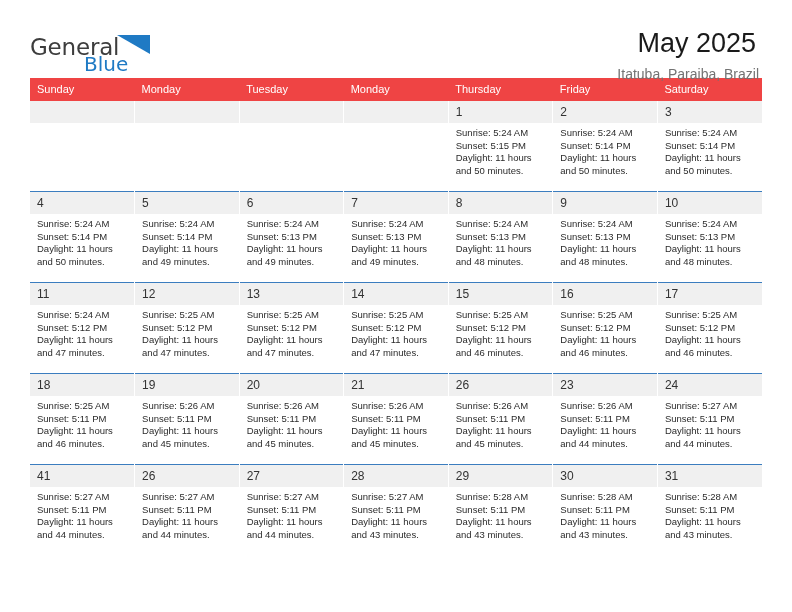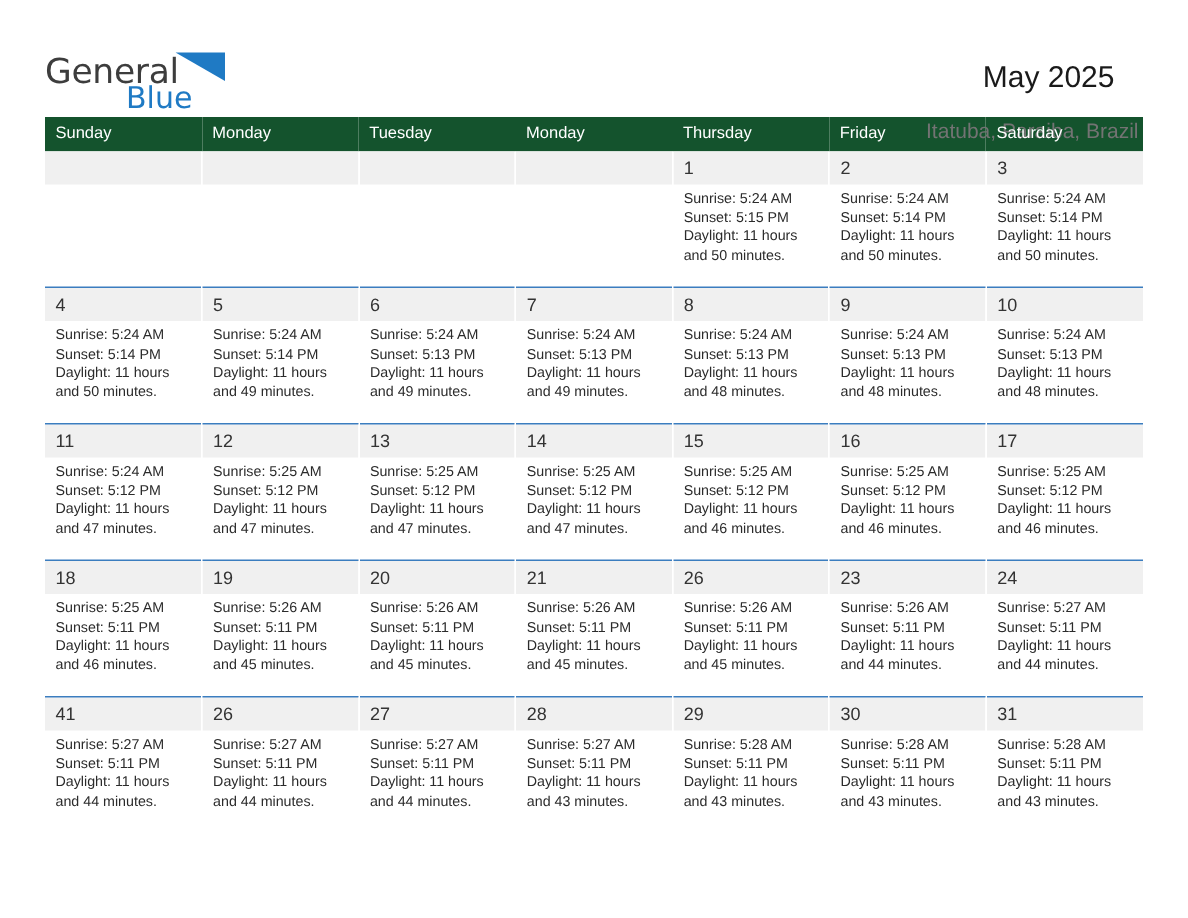--- a/index.html
+++ b/index.html
@@ -57,44 +57,44 @@
     font-size: 20px;
     color: #1f7ac4;
     font-family: "DejaVu Sans", sans-serif;
     text-align: center;
   }
   .title-block {
     text-align: right;
     padding-right: 3px;
   }
   .cal-title {
-    font-size: 20px;
+    font-size: 27px;
     color: #1a1a1a;
     line-height: 1.05;
     font-weight: normal;
-    margin: 16px;
+    margin: 3px;
     font-family: "Liberation Sans", sans-serif;
   }
   .cal-subtitle {
     font-size: 14px;
     color: #737373;
     margin: 9px 0 0 0;
     font-weight: normal;
     font-family: "Liberation Sans", sans-serif;
   }
 
   
   .calendar {
     width: 732px;
     border-collapse: collapse;
     table-layout: fixed;
     margin-top: 4px;
   }
   .calendar th {
-    background: #14532d;
+    background: #ef4444;
     color: #ffffff;
     font-size: 11px;
     font-weight: normal;
     text-align: left;
     padding: 5px 0 6px 7px;
     height: 20px;
     box-sizing: border-box;
     border: none;
   }
   .calendar td {

